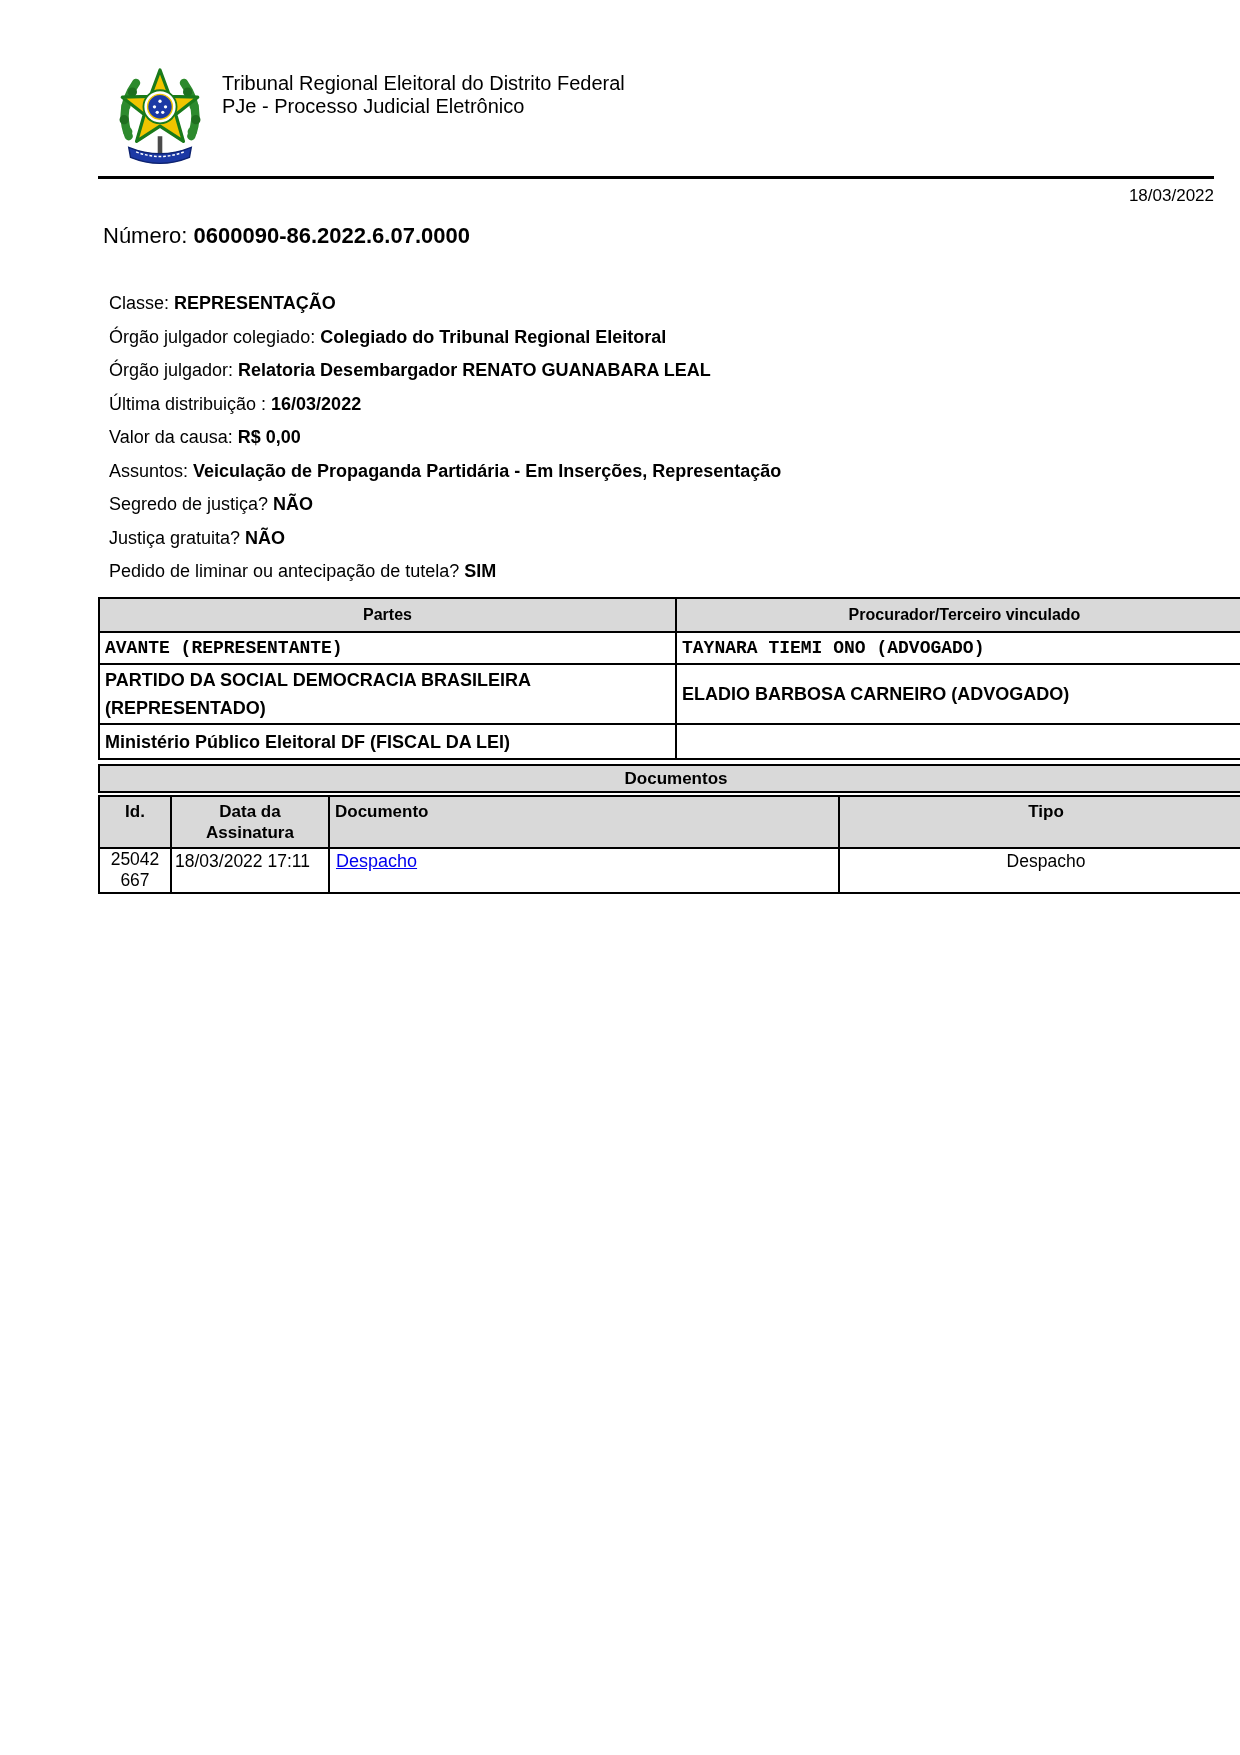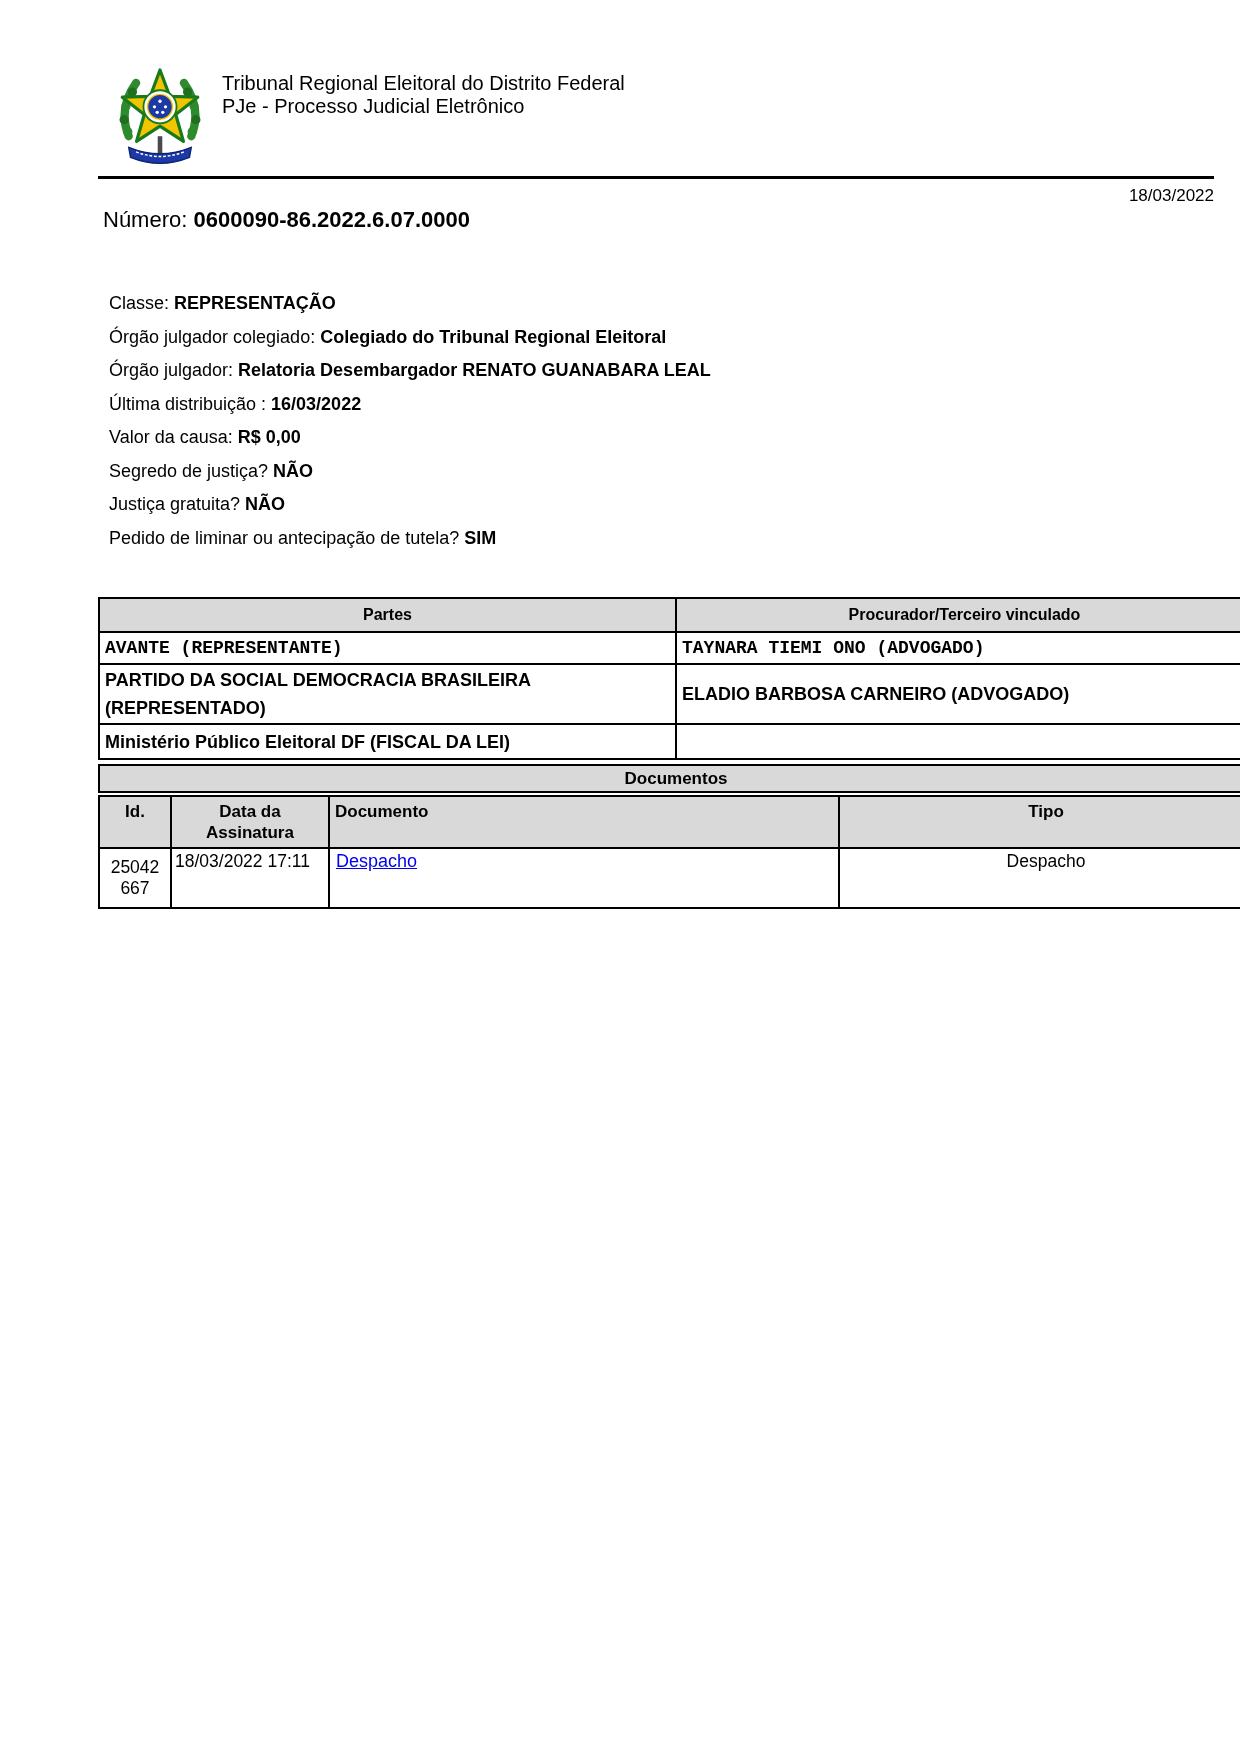--- a/index.html
+++ b/index.html
@@ -14,21 +14,21 @@
     margin-left: 36px;
   }
 
   
   .logo { position: absolute; left: 78px; top: 64px; width: 92px; height: 104px; }
   .org-block { position: absolute; left: 186px; top: 72px; font-size: 20px; line-height: 23px; }
   .header-rule { position: absolute; left: 62px; top: 176px; width: 1116px; height: 3px; background: #000; }
   .doc-date { position: absolute; top: 186px; right: 62px; font-size: 17px; }
 
   
-  .numero-line { position: absolute; left: 67px; top: 207px; font-size: 22px; }
+  .numero-line { position: absolute; left: 67px; top: 223px; font-size: 22px; }
   .numero-line .val { font-weight: bold; }
   .info-block { position: absolute; left: 73px; top: 287px; font-size: 18px; line-height: 33.5px; width: 1100px; }
   .info-line .lbl { margin-right: 5px; }
   .info-line .val { font-weight: bold; }
 
   
   .tables { position: absolute; left: 62px; top: 597px; width: 1156px; }
   table { border-collapse: collapse; width: 100%; table-layout: fixed; }
   th, td { border: 2px solid #000; }
   th { background: #d9d9d9; font-weight: bold; }
@@ -50,21 +50,21 @@
     font-weight: bold;
     font-size: 17px;
   }
 
   
   .t2 th { font-size: 17px; padding: 4px 9px; line-height: 21px; vertical-align: top; height: 49px; }
   .t2 th.c-id, .t2 th.c-tipo { text-align: center; }
   .t2 th.c-date { text-align: center; }
   .t2 th.c-doc { text-align: left; padding-left: 5px; }
   .t2 td { font-size: 17.5px; vertical-align: top; height: 45px; line-height: 21px; }
-  .t2 td.c-id { text-align: center; word-break: break-all; padding: 8px 9px; }
+  .t2 td.c-id { text-align: center; word-break: break-all; padding: 0 9px; }
   .t2 td.c-date { padding: 2px 2px 2px 3px; white-space: nowrap; }
   .t2 td.c-doc { padding: 2px 2px 2px 6px; }
   .t2 td.c-tipo { text-align: center; padding: 2px 4px; }
   .link { color: #0000ee; text-decoration: underline; font-size: 18px; cursor: pointer; }
 </style>
 </head>
 <body>
 
 <div class="page">
 
@@ -118,20 +118,23 @@
       <span class="lbl">Órgão julgador colegiado:</span><span class="val">Colegiado do Tribunal Regional Eleitoral</span>
     </div>
     <div class="info-line">
       <span class="lbl">Órgão julgador:</span><span class="val">Relatoria Desembargador RENATO GUANABARA LEAL</span>
     </div>
     <div class="info-line">
       <span class="lbl">Última distribuição :</span><span class="val">16/03/2022</span>
     </div>
     <div class="info-line">
       <span class="lbl">Valor da causa:</span><span class="val">R$ 0,00</span>
+    </div>
+    <div class="info-line">
+      <span class="lbl">Assuntos:</span><span class="val">Veiculação de Propaganda Partidária - Em Inserções, Representação</span>
     </div>
     <div class="info-line">
       <span class="lbl">Segredo de justiça?</span><span class="val">NÃO</span>
     </div>
     <div class="info-line">
       <span class="lbl">Justiça gratuita?</span><span class="val">NÃO</span>
     </div>
     <div class="info-line">
       <span class="lbl">Pedido de liminar ou antecipação de tutela?</span><span class="val">SIM</span>
     </div>

